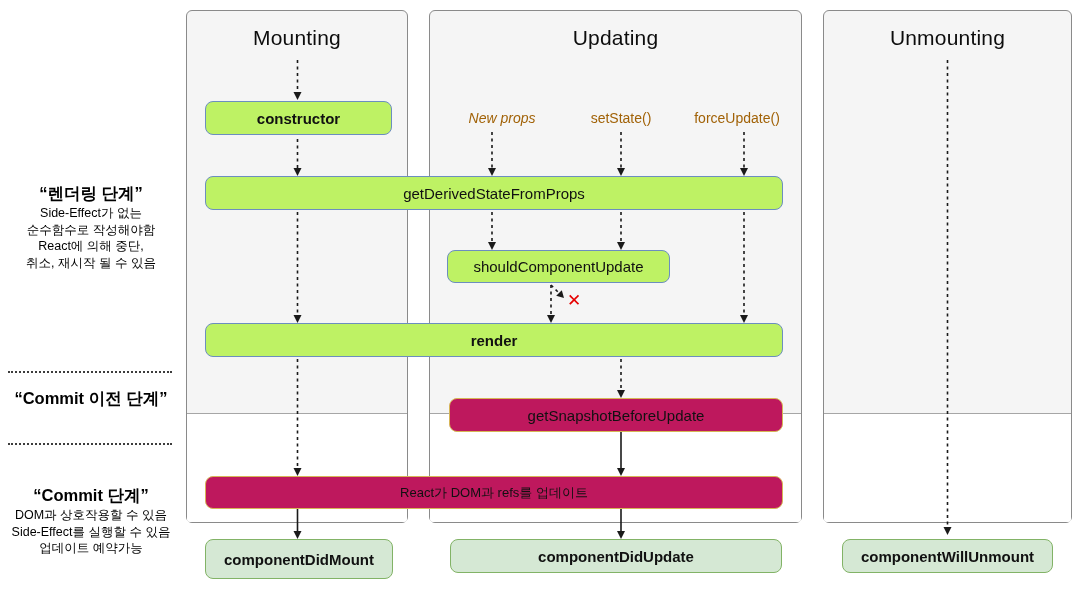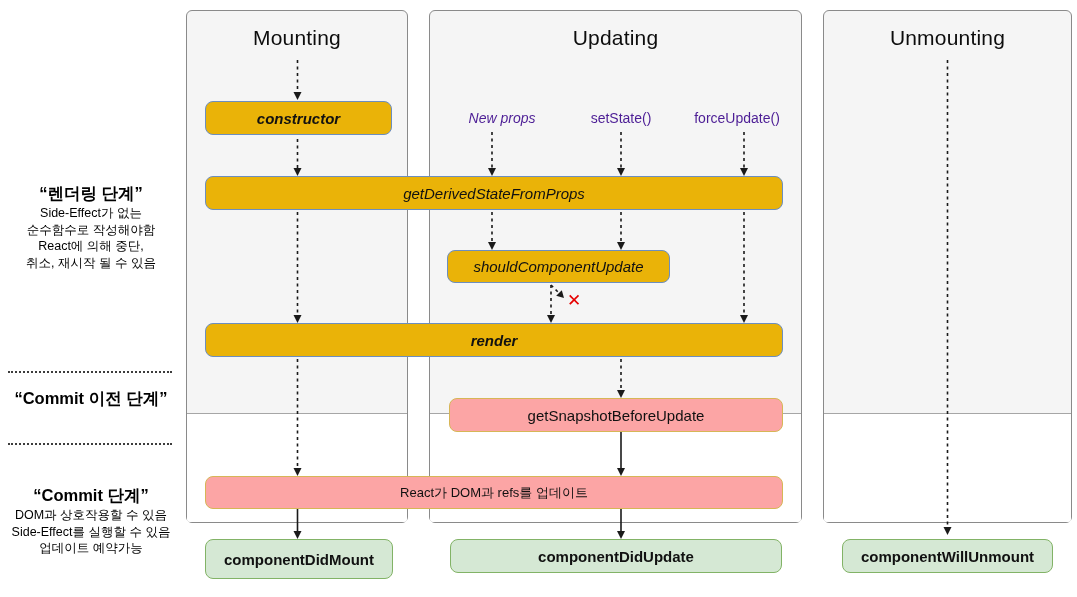--- a/index.html
+++ b/index.html
@@ -82,43 +82,43 @@
     position: absolute;
     display: flex;
     align-items: center;
     justify-content: center;
     border-radius: 8px;
     font-size: 15px;
     color: #111;
     border: 1.5px solid;
     z-index: 3;
   }
-  .blue   { background: #eab308; border-color: #6c8ebf; font-style: italic; }
-  .yellow { background: #fca5a5; border-color: #d6b656; }
+  .blue   { background: #bef264; border-color: #6c8ebf; }
+  .yellow { background: #be185d; border-color: #d6b656; }
   .green  { background: #d5e8d4; border-color: #82b366; }
   .bold   { font-weight: bold; }
 
   .box-constructor   { left: 205px; top: 101px; width: 187px; height: 34px; }
   .box-gdsfp         { left: 205px; top: 176px; width: 578px; height: 34px; }
   .box-scu           { left: 447px; top: 250px; width: 223px; height: 33px; }
   .box-render        { left: 205px; top: 323px; width: 578px; height: 34px; }
   .box-gsbu          { left: 449px; top: 398px; width: 334px; height: 34px; }
   .box-react-updates { left: 205px; top: 476px; width: 578px; height: 33px; font-size: 13px; }
   .box-cdm           { left: 205px; top: 539px; width: 188px; height: 40px; }
   .box-cdu           { left: 450px; top: 539px; width: 332px; height: 34px; }
   .box-cwu           { left: 842px; top: 539px; width: 211px; height: 34px; }
 
   
   .trigger {
     position: absolute;
     top: 110px;
     width: 130px;
     text-align: center;
     font-size: 14px;
-    color: #4c1d95;
+    color: #a16207;
     z-index: 3;
   }
   .trig-newprops    { left: 437px; font-style: italic; }
   .trig-setstate    { left: 556px; }
   .trig-forceupdate { left: 672px; }
 
   
   .cancel-x {
     position: absolute;
     left: 565px; top: 290px;

